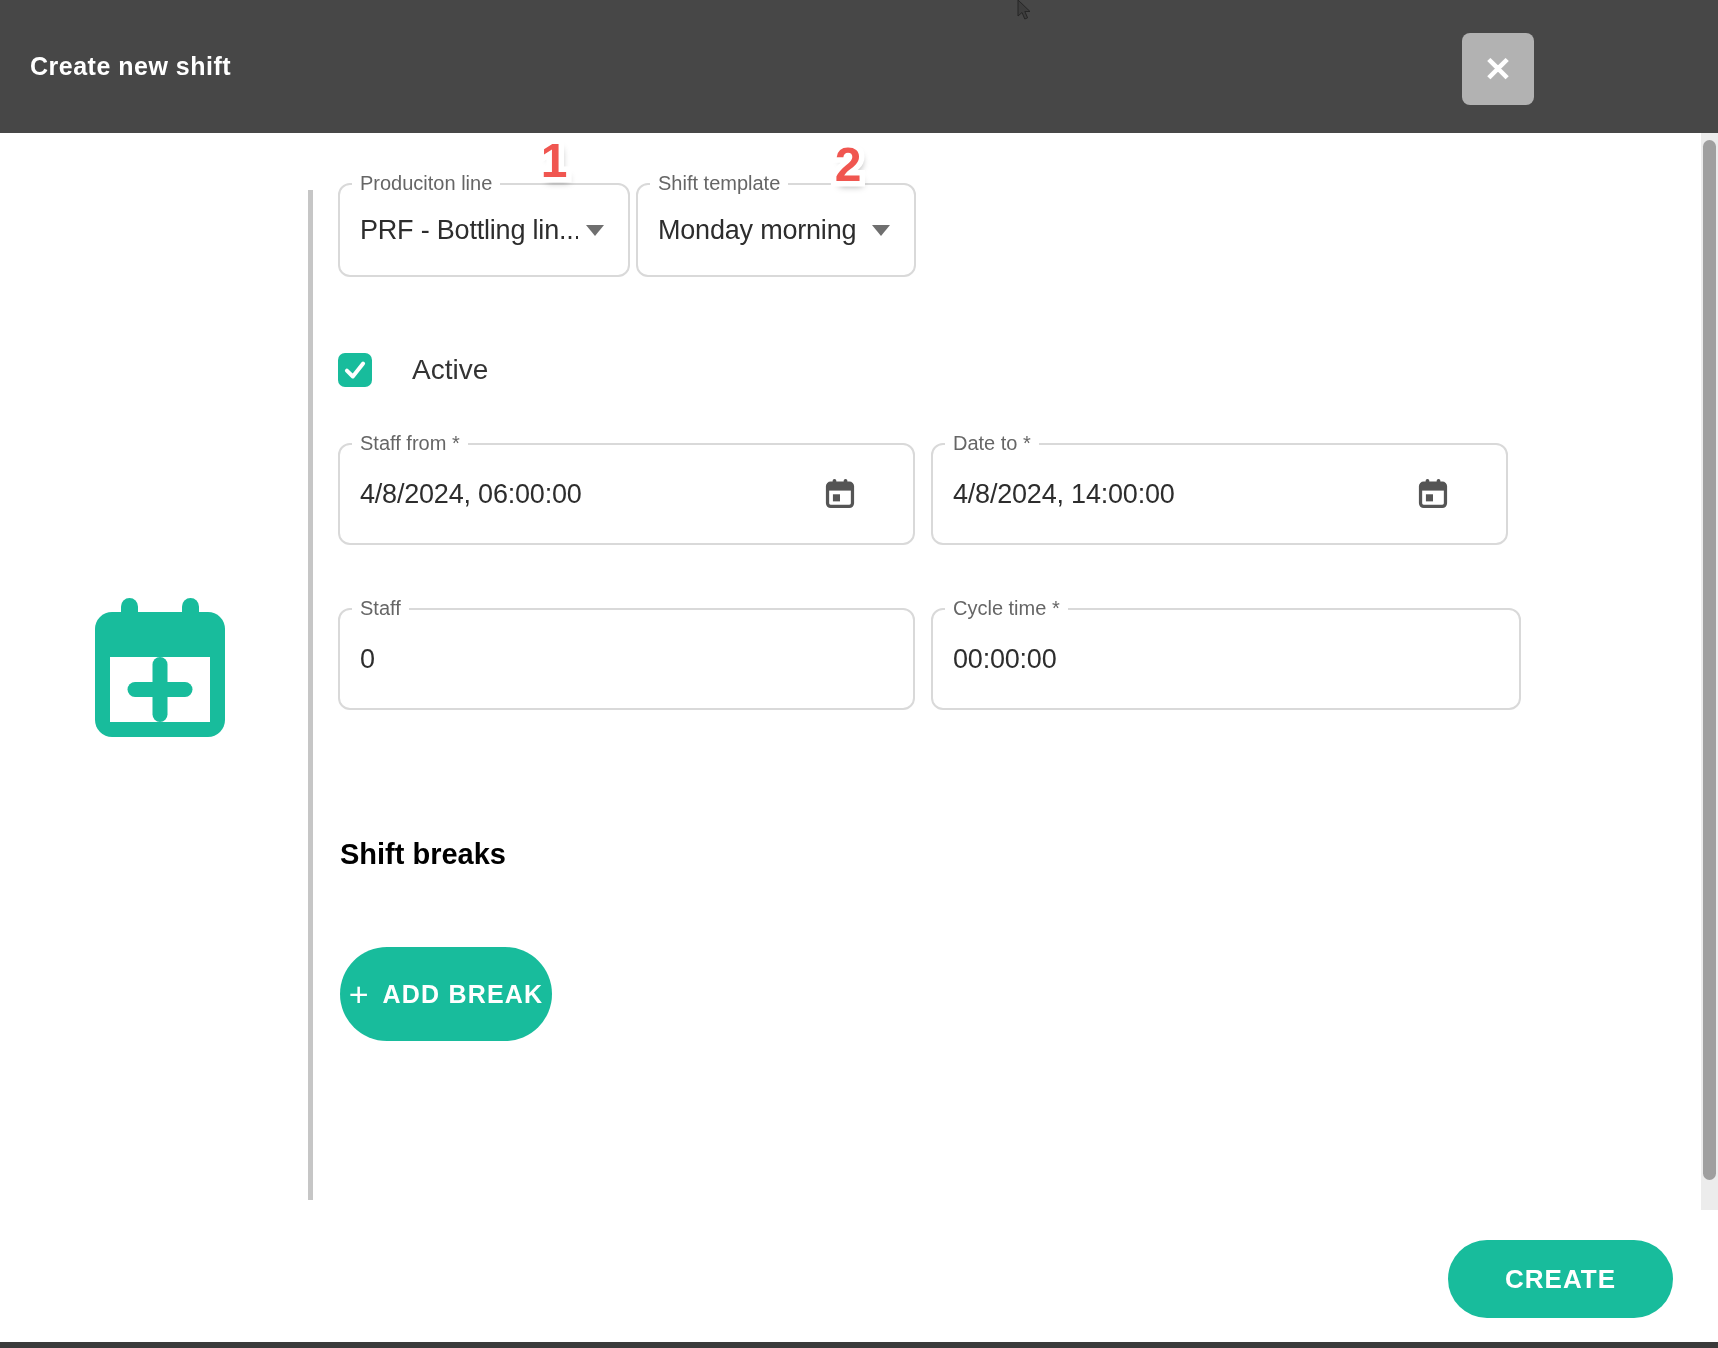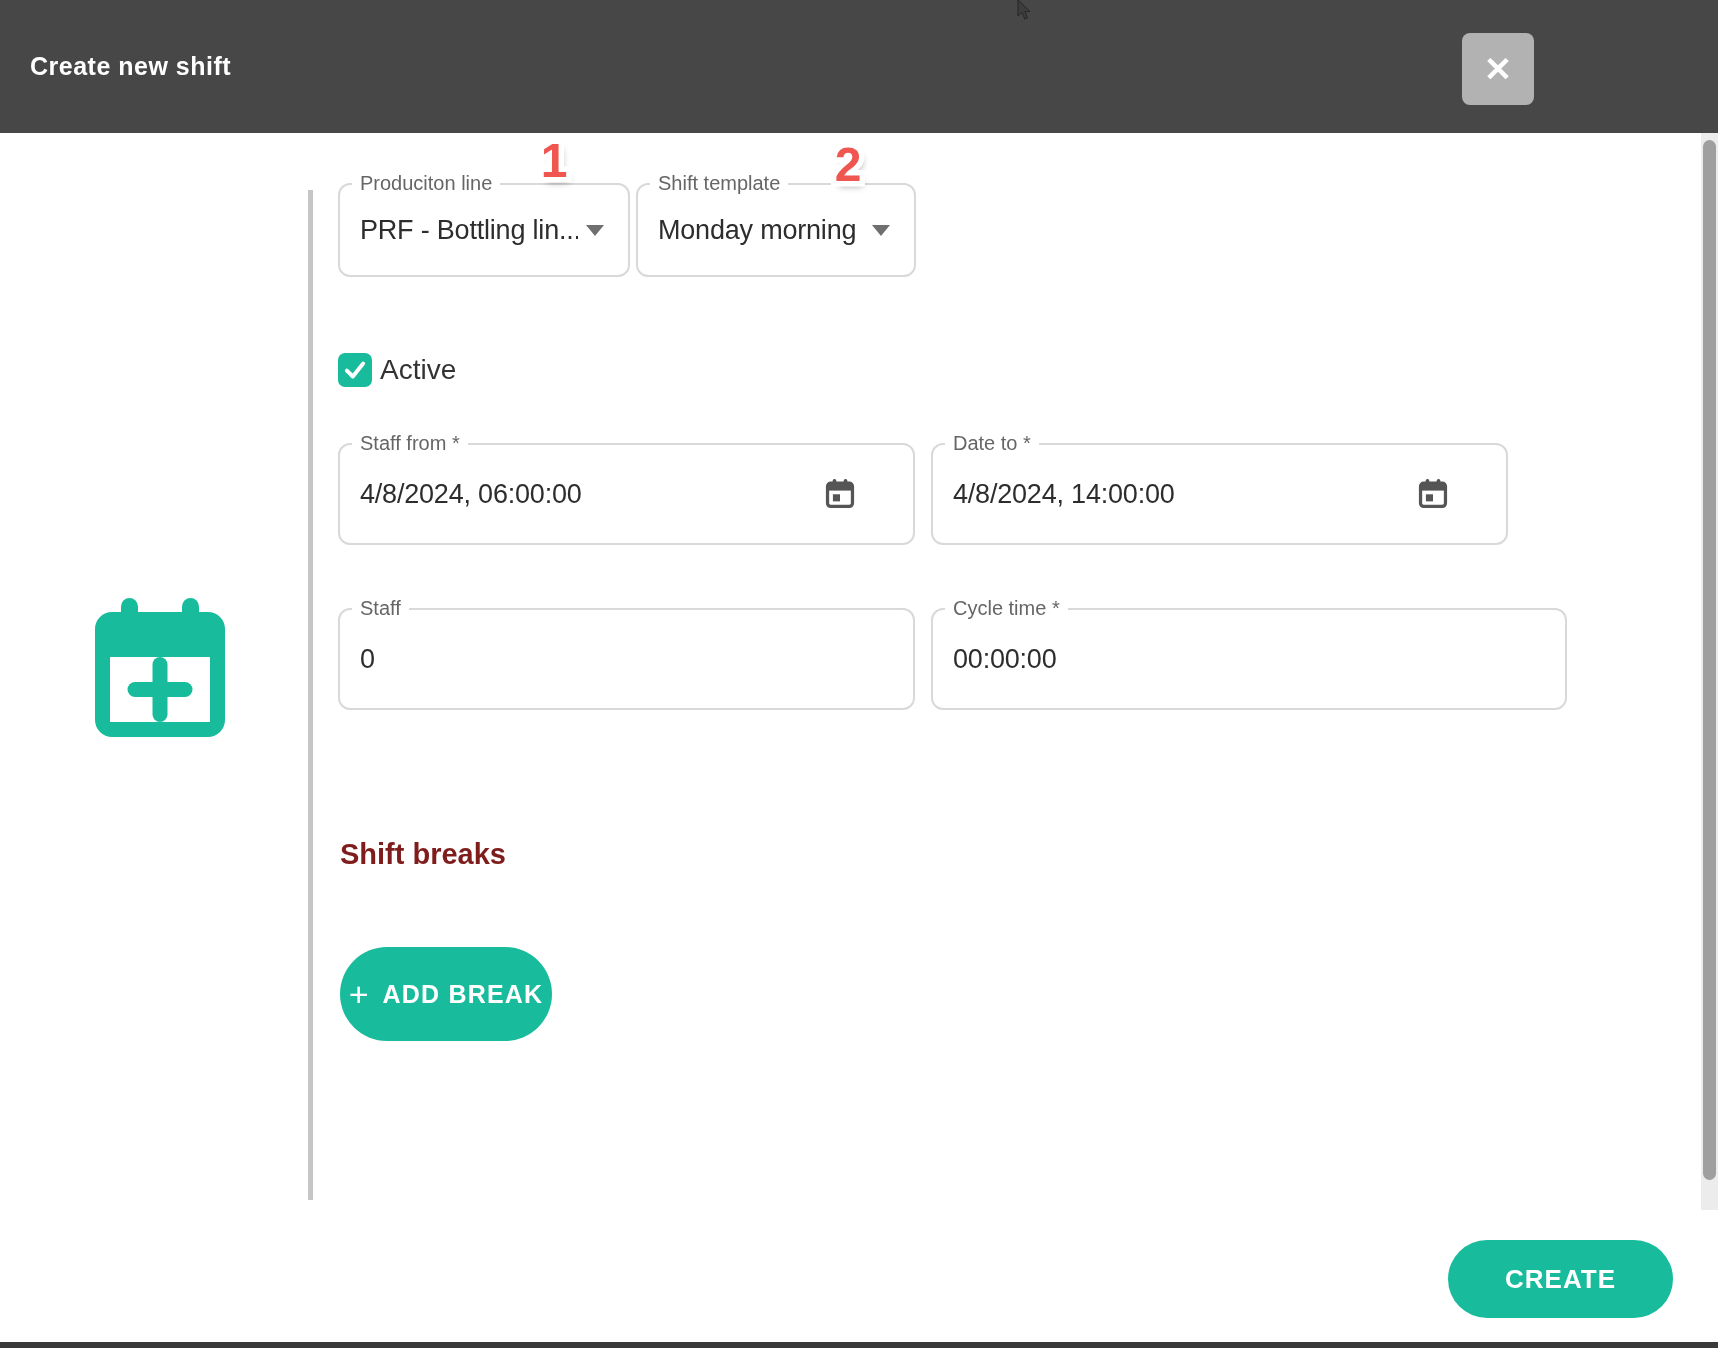--- a/index.html
+++ b/index.html
@@ -69,45 +69,45 @@
   }
   .cal-icon{position:absolute;right:56px;top:50%;margin-top:-17px;width:34px;height:34px;}
   
   #f-production{left:338px;top:183px;width:292px;height:94px;}
   #f-template{left:636px;top:183px;width:280px;height:94px;}
   #f-production .field-value,#f-template .field-value{right:50px;overflow:hidden;}
   
   #f-datefrom{left:338px;top:443px;width:577px;height:102px;}
   #f-dateto{left:931px;top:443px;width:577px;height:102px;}
   #f-staff{left:338px;top:608px;width:577px;height:102px;}
-  #f-cycle{left:931px;top:608px;width:636px;height:102px;}
+  #f-cycle{left:931px;top:608px;width:590px;height:102px;}
   
   .badge{position:absolute;width:60px;height:60px;}
   .badge span{
     position:absolute;left:0;top:0;width:100%;height:100%;text-align:center;
     font-size:48px;font-weight:800;line-height:58px;
     font-family:"Liberation Sans", sans-serif;
   }
   .badge .outline{
     -webkit-text-stroke:11px #ffffff;
     text-shadow:3px 5px 7px rgba(0,0,0,.4);
   }
   .badge .fill{color:var(--annotation-red);}
   #badge-1{left:524px;top:132px;}
   #badge-2{left:818px;top:136px;}
   
   .checkbox-row{position:absolute;left:338px;top:351px;height:38px;display:flex;align-items:center;}
   .checkbox{
     width:34px;height:34px;background:var(--teal);border-radius:7px;
     display:flex;align-items:center;justify-content:center;cursor:pointer;
   }
-  .checkbox-label{margin-left:8px;font-size:28px;color:#333;}
+  .checkbox-label{margin-left:40px;font-size:28px;color:#333;}
   
   .section-heading{
-    position:absolute;left:340px;top:838px;font-size:29px;font-weight:600;color:#7f1d1d;
+    position:absolute;left:340px;top:838px;font-size:29px;font-weight:600;color:#000000;
   }
   .add-break-btn{
     position:absolute;left:340px;top:947px;width:212px;height:94px;
     background:var(--teal);border:none;border-radius:47px;cursor:pointer;
     display:flex;align-items:center;justify-content:center;gap:14px;
     color:#ffffff;font-family:"Liberation Sans", sans-serif;
   }
   .add-break-btn .plus{font-size:34px;font-weight:400;line-height:34px;}
   .add-break-btn .lbl{font-size:25px;font-weight:700;letter-spacing:1.2px;}
   .create-btn{

